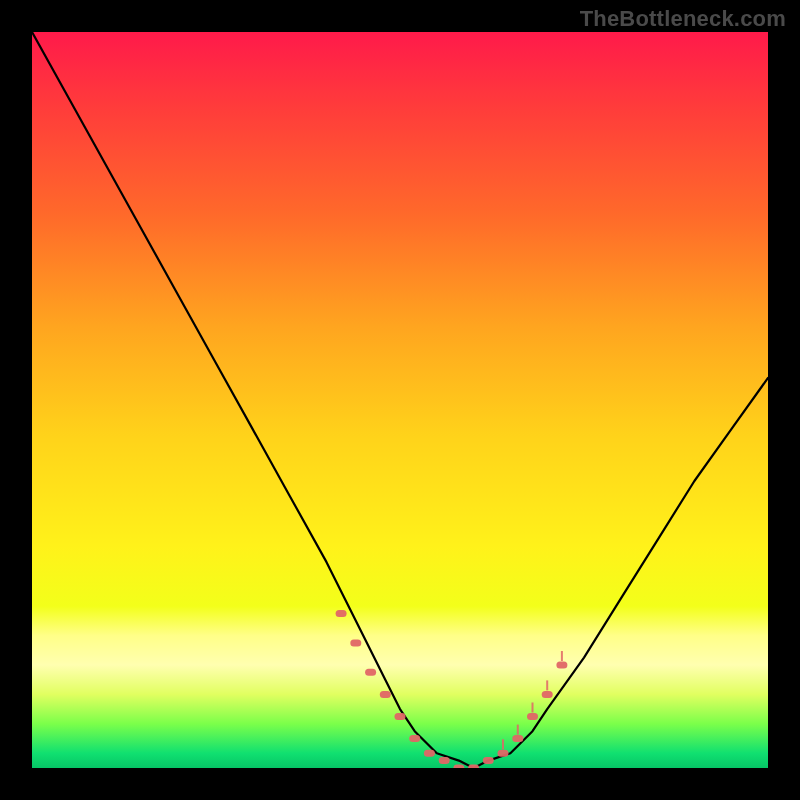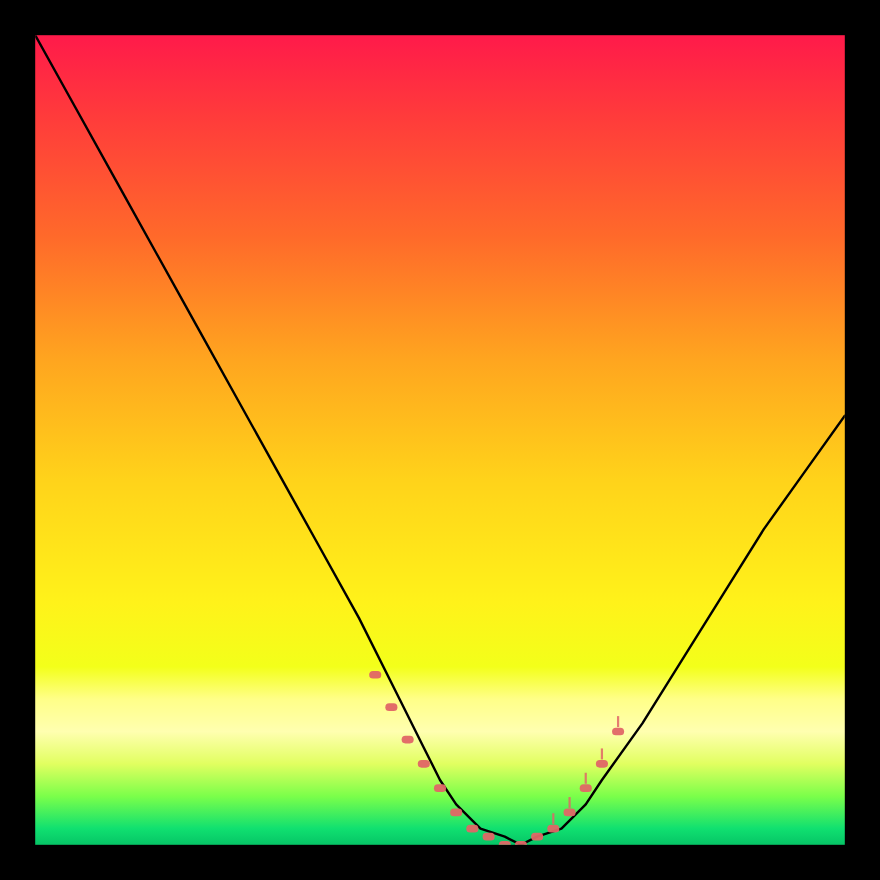--- a/index.html
+++ b/index.html
@@ -54,20 +54,21 @@
     left: 0;
     top: 0;
     width: 736px;
     height: 736px;
   }
 </style>
 </head>
 <body>
 
 <div class="frame">
+  <div class="watermark">TheBottleneck.com</div>
   <div class="plot-area">
     <svg class="curve" viewBox="0 0 736 736" preserveAspectRatio="none">
       <g id="curve-group">
           <path d="M0.0 0.0 L36.8 66.2 L73.6 132.5 L110.4 198.7 L147.2 265.0 L184.0 331.2 L220.8 397.4 L257.6 463.7 L294.4 529.9 L331.2 603.5 L353.3 647.7 L368.0 677.1 L382.7 699.2 L404.8 721.3 L426.9 728.6 L441.6 736.0 L456.3 728.6 L478.4 721.3 L500.5 699.2 L515.2 677.1 L552.0 625.6 L588.8 566.7 L625.6 507.8 L662.4 449.0 L699.2 397.4 L736.0 345.9" fill="none" stroke="#000000" stroke-width="2.2" stroke-linejoin="round" stroke-linecap="round"></path>
         </g>
       <g id="markers-group">
           <rect x="303.6" y="577.9" width="11" height="7" rx="3.5" fill="#e06666" opacity="0.95"></rect>
           <rect x="318.3" y="607.4" width="11" height="7" rx="3.5" fill="#e06666" opacity="0.95"></rect>
           <rect x="333.1" y="636.8" width="11" height="7" rx="3.5" fill="#e06666" opacity="0.95"></rect>
           <rect x="347.8" y="658.9" width="11" height="7" rx="3.5" fill="#e06666" opacity="0.95"></rect>

